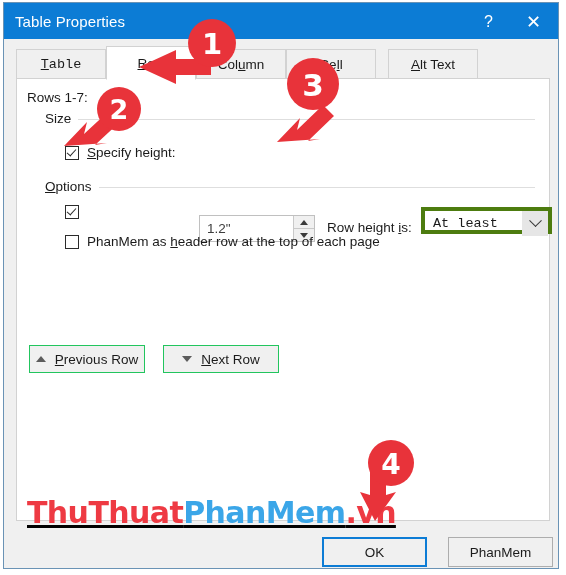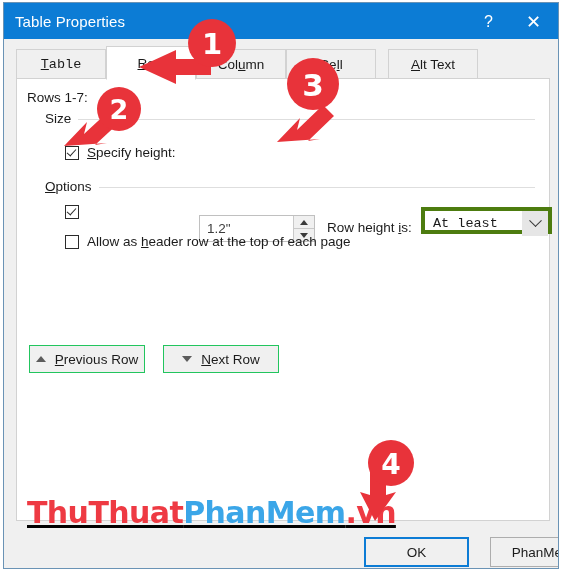--- a/index.html
+++ b/index.html
@@ -298,21 +298,20 @@
     height: 30px;
     background: #f0f0f0;
     border: 1px solid #adadad;
     box-sizing: border-box;
     display: flex;
     align-items: center;
     justify-content: center;
     font-size: 13.5px;
     color: #1b1b1b;
     cursor: default;
-    margin-left: 42px;
   }
   #ok-btn {
     left: 318px;
     border: 2px solid #0c7cd5;
     background: #f0f0f0;
   }
   #cancel-btn { left: 444px; }
 
   
   #watermark {
@@ -403,21 +402,21 @@
 
     <div class="group-title" style="left:28px; top:100px;"><u>O</u><span>ptions</span></div>
     <div class="group-line" style="left:28px; top:108px; width:490px;"></div>
 
     <div class="cbrow" style="left:48px; top:126px;">
       <span class="cbox checked"></span>
     </div>
 
     <div class="cbrow" style="left:48px; top:155px;">
       <span class="cbox"></span>
-      <span class="cblabel"><span>Allow as </span><u>h</u><span>eader row at the top of each page</span></span>
+      <span class="cblabel"><span>PhanMem as </span><u>h</u><span>eader row at the top of each page</span></span>
     </div>
 
     <div class="navbtn" style="left:12px; width:116px;">
       <span class="gl">
           <span class="gl-up"></span>
         </span>
       <span><u>P</u><span>revious Row</span></span>
     </div>
 
     <div class="navbtn" style="left:146px; width:116px;">

